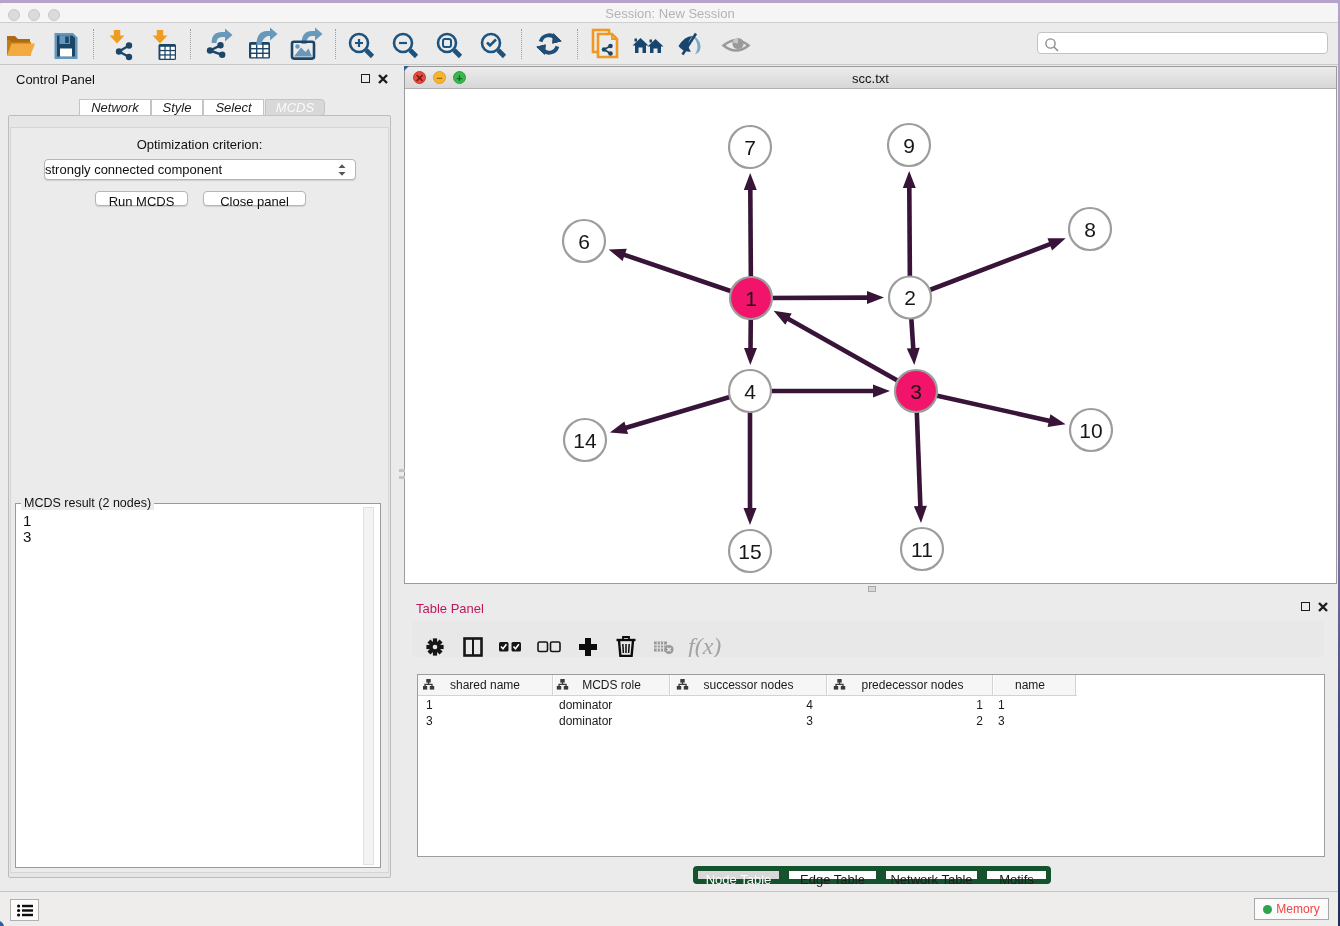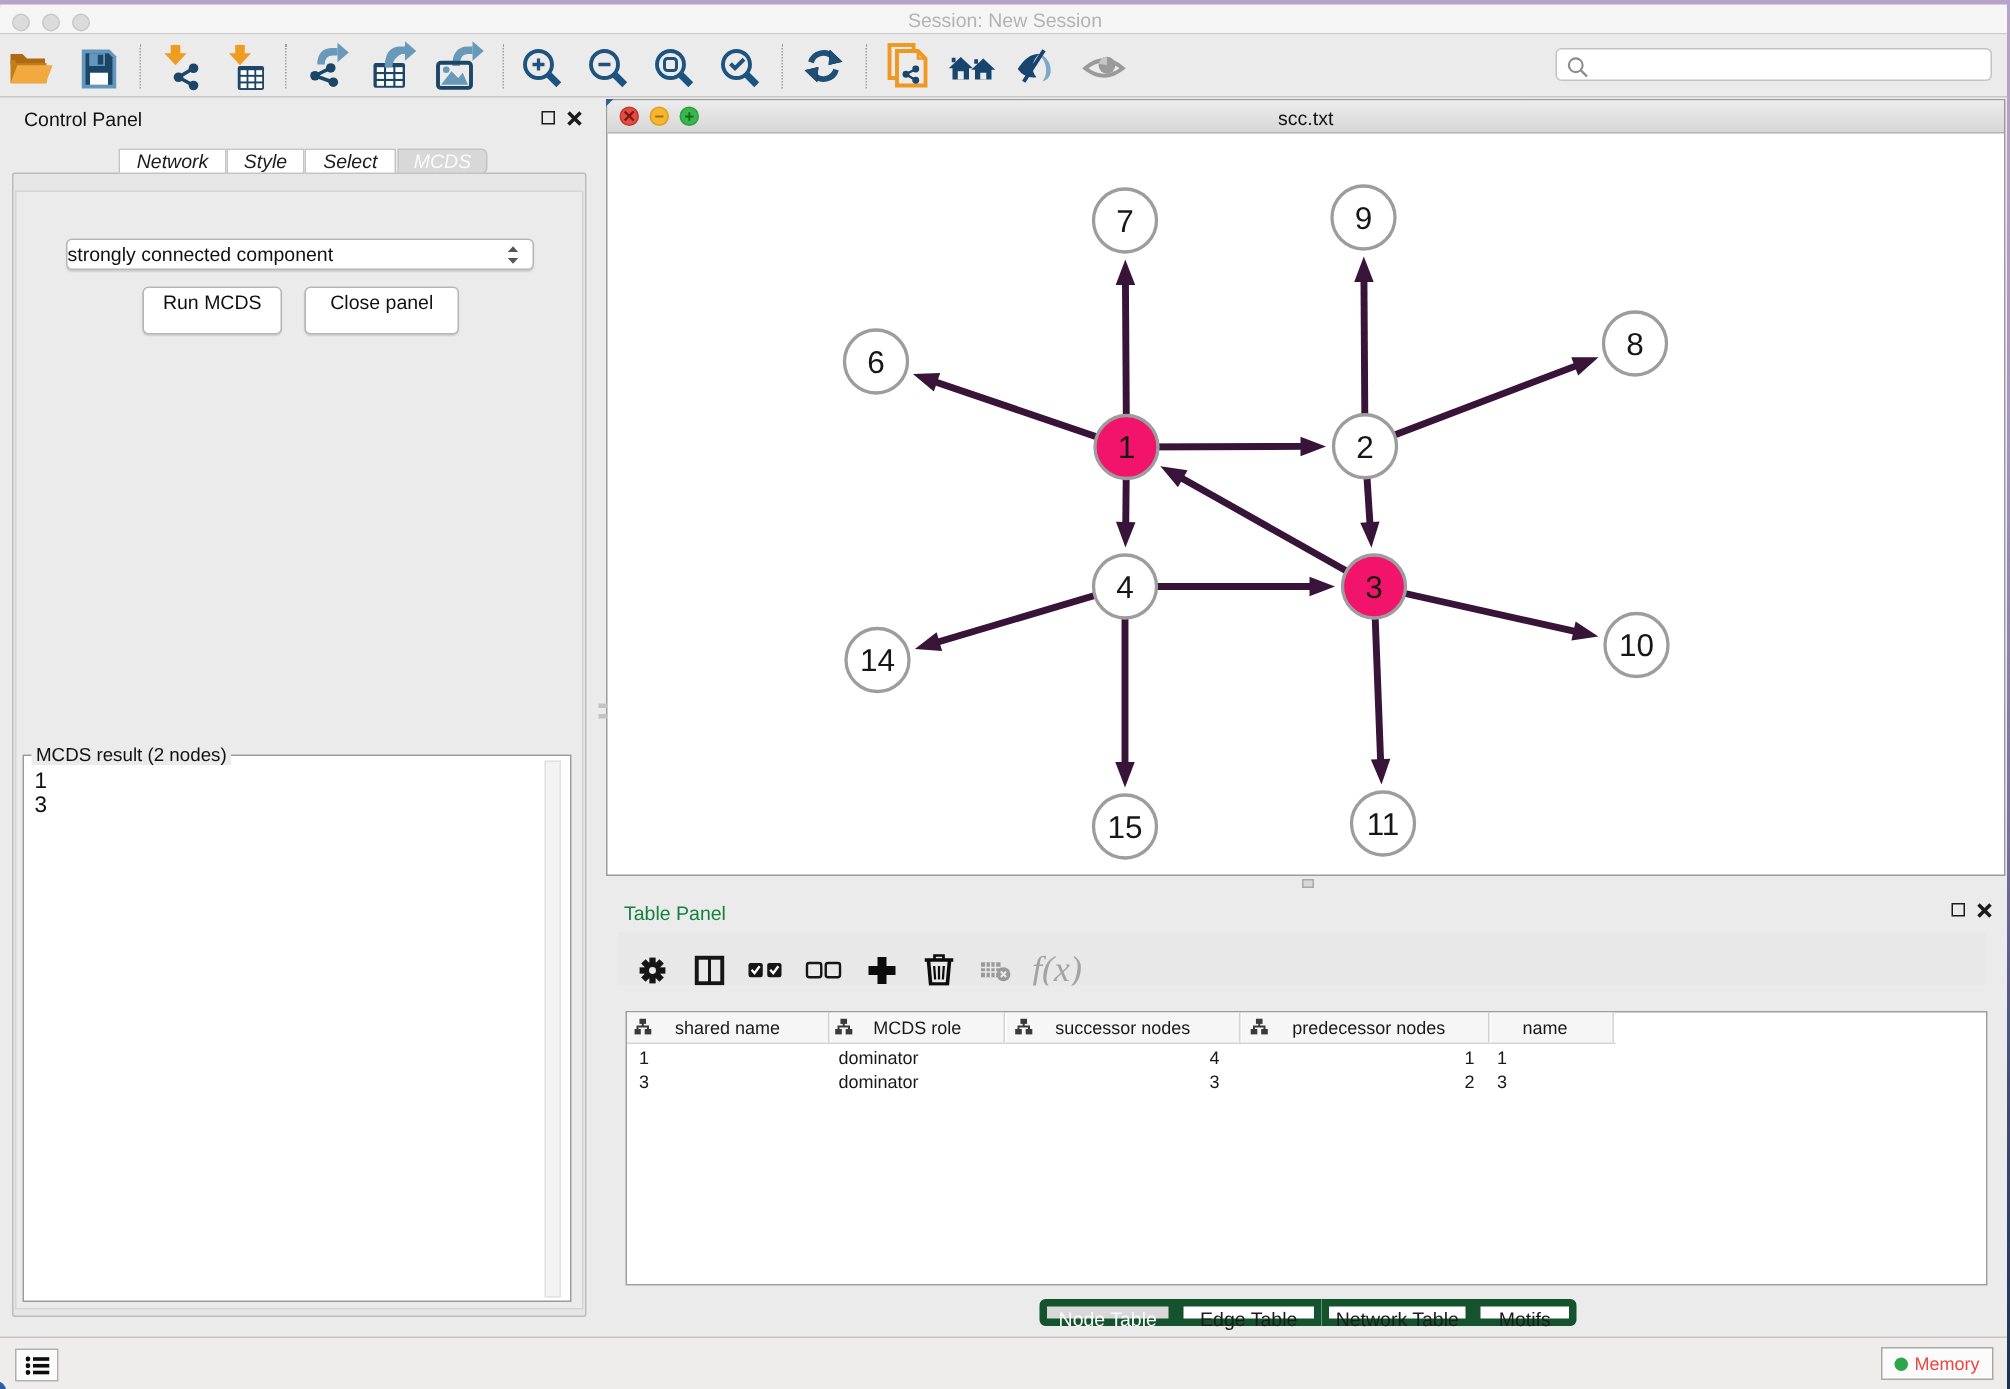--- a/index.html
+++ b/index.html
@@ -19,33 +19,33 @@
 .tsep { position:absolute; top:5px; height:30px; width:1px; border-left:1px dotted #9f9e9e; }
 #searchbox { left:1037px; top:8px; width:291px; height:22px; background:#fff; border:1px solid #c4c3c3; border-radius:4px; }
 
 
 #cp-title { left:16px; top:72px; font-size:13px; color:#111; }
 #cp-pane { left:8px; top:115px; width:383px; height:763px; background:#e7e6e6; border:1px solid #bdbcbc; border-radius:2px; }
 #cp-inner { left:10px; top:127px; width:379px; height:746px; background:#ecebeb; border:1px solid #d6d5d5; }
 .tab { position:absolute; top:99px; height:17px; background:#fff; border:1px solid #c5c4c4; font-size:13px; color:#1c1c1c; text-align:center; line-height:16px;font-style:italic; }
 #opt-label { left:0px; top:137px; width:399px; text-align:center; font-size:13px; color:#111; }
 #opt-select { left:44px; top:159px; width:312px; height:21px; background:#fff; border:1px solid #b7b6b6; border-radius:4px; box-shadow:0 1px 1px rgba(0,0,0,0.12); font-size:13px; color:#111; line-height:19px; }
-.btn { position:absolute; top:191px; height:32px; background:#fff; border:1px solid #b7b6b6; border-radius:4px; box-shadow:0 1px 1px rgba(0,0,0,0.12); font-size:13px; color:#111; text-align:center; line-height:20px; }
+.btn { position:absolute; top:191px; height:15px; background:#fff; border:1px solid #b7b6b6; border-radius:4px; box-shadow:0 1px 1px rgba(0,0,0,0.12); font-size:13px; color:#111; text-align:center; line-height:20px; }
 #mcds-result { left:15px; top:503px; width:366px; height:365px; border:1px solid #9b9a9a; background:#fff; }
 #mcds-result-label { left:21px; top:496px; font-size:12.5px; color:#111; background:#ecebeb; padding:0 3px; }
 
 
 #net-frame { left:404px; top:66px; width:933px; height:518px; background:#fff; border:1px solid #9c9b9b; }
 #net-titlebar { left:0; top:0; width:931px; height:22px; background:linear-gradient(#ececec,#d8d7d7); border-bottom:1px solid #b3b2b2; }
 .ftl { position:absolute; top:4px; width:13px; height:13px; border-radius:50%; font-size:11px; font-weight:bold; text-align:center; line-height:12px; }
 #net-title { left:0; top:4px; width:931px; text-align:center; font-size:13px; color:#111; }
 
 
 #table-panel { left:398px; top:591px; width:940px; height:300px; background:#ecebeb; }
-#tp-title { left:18px; top:10px; font-size:13px; color:#15803d; }
+#tp-title { left:18px; top:10px; font-size:13px; color:#be185d; }
 #tp-toolbar { left:14px; top:30px; width:912px; height:36px; background:#e9e8e8; }
 #tp-table { left:19px; top:83px; width:908px; height:183px; background:#fff; border:1px solid #9e9d9d; }
 .th { position:absolute; top:0; height:20px; border-right:1px solid #d4d3d3; background:#f7f6f6; font-size:12px; color:#1a1a1a; text-align:center; line-height:20px; }
 .td { position:absolute; font-size:12px; color:#1a1a1a; height:16px; line-height:16px; }
 .btab { position:absolute; top:275px; height:18px; background:#fff; border:5px solid #14532d; font-size:13px; color:#1c1c1c; text-align:center; line-height:17px; }
 
 
 #statusbar { left:0; top:891px; width:1338px; height:35px; background:#eeedec; border-top:1px solid #c6c5c5; }
 #mem-btn { left:1254px; top:6px; width:75px; height:22px; background:#fcfbfb; border:1px solid #a9a8a8; font-size:12px; color:#ef4444; text-align:center; line-height:21px; }
 #list-btn { left:10px; top:7px; width:29px; height:22px; background:#fcfbfb; border:1px solid #b1b0b0; }
@@ -227,20 +227,21 @@
   <div class="abs" style="left:361px; top:74px; width:9px; height:9px; border:1.5px solid #1c1c1c;"></div>
   <svg class="abs" style="left:377px; top:73px;" width="12" height="12" viewBox="0 0 12 12">
       <path d="M 2,2 L 10,10 M 10,2 L 2,10" stroke="#1c1c1c" stroke-width="2.4"></path>
     </svg>
   <div class="abs" id="cp-pane"></div>
   <div class="abs" id="cp-inner"></div>
   <div class="tab" style="left:79px; width:72px;">Network</div>
   <div class="tab" style="left:151px; width:52px;">Style</div>
   <div class="tab" style="left:203px; width:61px;">Select</div>
   <div class="tab" style="left:265px; width:60px; background:#d9d8d8; color:#fafafa; border-radius:0 4px 4px 0;">MCDS</div>
+  <div class="abs" id="opt-label">Optimization criterion:</div>
   <div class="abs" id="opt-select">strongly connected component
     <svg class="abs" style="right:8px; top:3px;" width="10" height="14" viewBox="0 0 10 14">
       <path d="M 1.5,5 L 5,1.2 L 8.5,5 Z" fill="#555"></path>
       <path d="M 1.5,9 L 5,12.8 L 8.5,9 Z" fill="#555"></path>
     </svg>
   </div>
   <div class="btn" style="left:95px; width:93px;">Run MCDS</div>
   <div class="btn" style="left:203px; width:103px;">Close panel</div>
   <div class="abs" id="mcds-result">
     <div class="abs" style="left:7px; top:9px; font-size:15px; color:#111; line-height:16px;">1<br>3</div>

